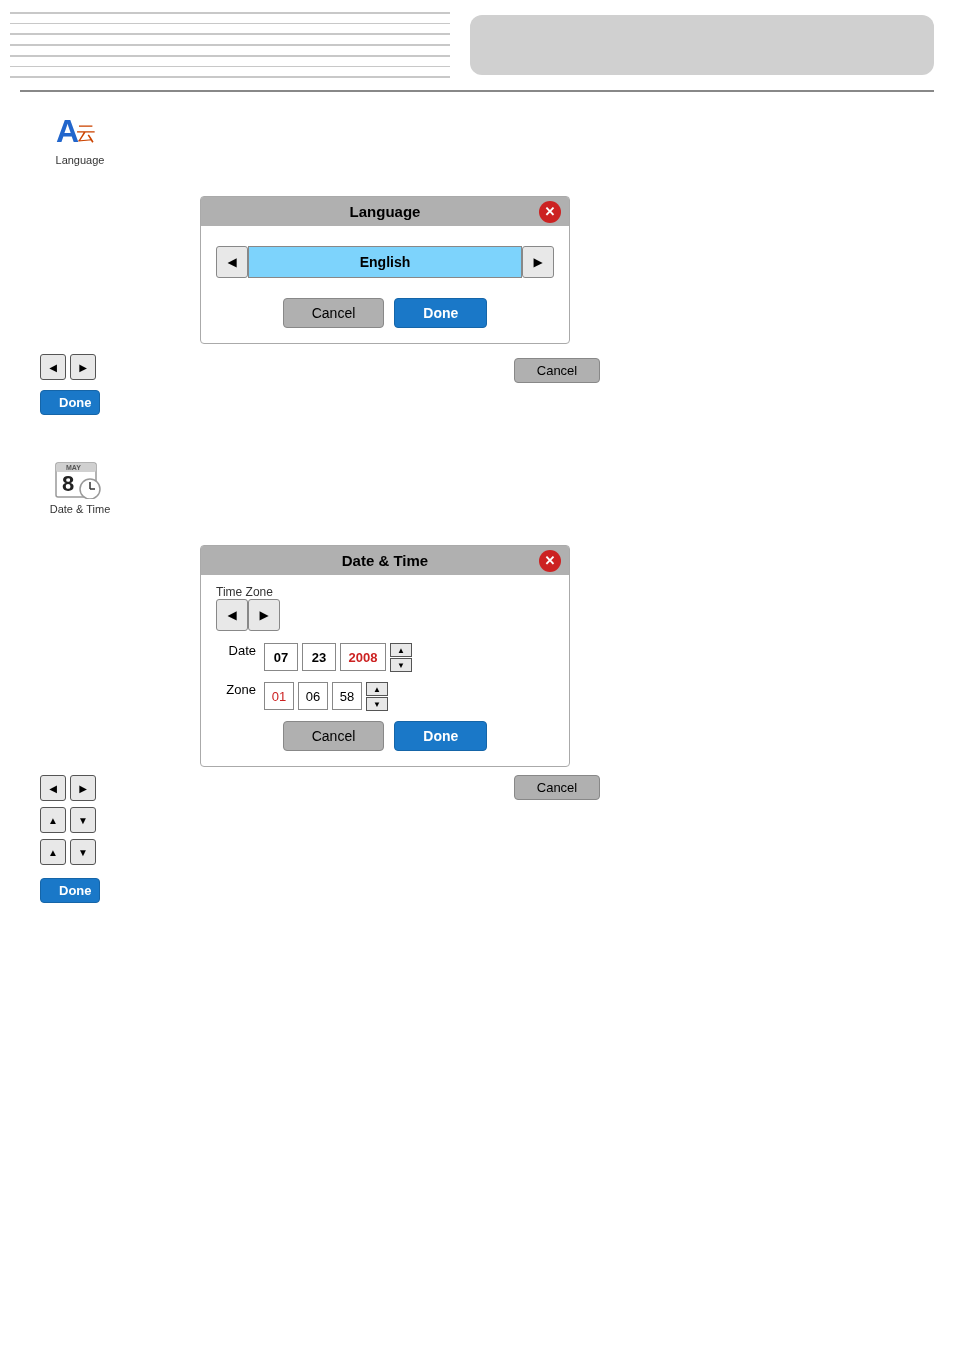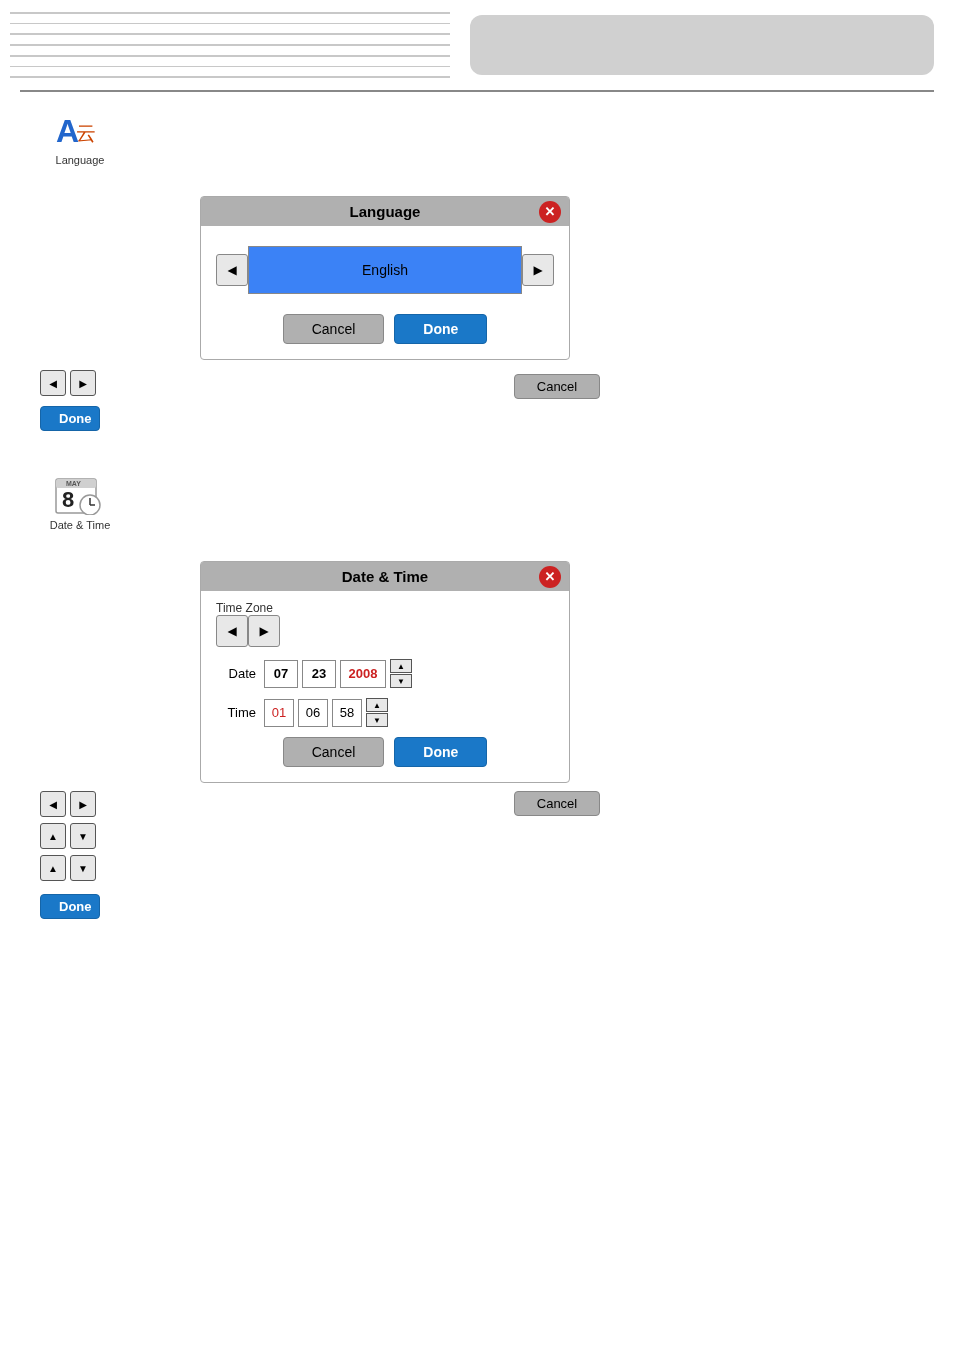--- a/index.html
+++ b/index.html
@@ -137,27 +137,27 @@
       display: flex;
       align-items: center;
       justify-content: center;
       cursor: pointer;
       font-size: 12px;
     }
 
     .lang-value-box {
       flex: 1;
       border: 1.5px solid #888;
-      height: 48px;
+      height: 32px;
       display: flex;
       align-items: center;
       justify-content: center;
       font-size: 14px;
-      font-weight: normal;
-      background: #3b82f6;
+      font-weight: bold;
+      background: #7dd3fc;
     }
 
     
     .dialog-buttons {
       display: flex;
       gap: 10px;
       justify-content: center;
     }
 
     .btn-cancel {
@@ -288,21 +288,20 @@
     .timezone-gmt {
       font-size: 12px;
     }
     .timezone-name {
       font-size: 11px;
       text-decoration: underline;
     }
 
     .date-row, .time-row {
       display: flex;
-      align-items: center;
       margin-bottom: 10px;
       gap: 4px;
     }
 
     .row-label {
       font-size: 13px;
       width: 40px;
       text-align: right;
       margin-right: 4px;
     }
@@ -488,21 +487,21 @@
           <div class="date-field">07</div>
           <div class="date-field">23</div>
           <div class="date-field year">2008</div>
           <div class="updown-btns">
             <div class="updown-btn">▲</div>
             <div class="updown-btn">▼</div>
           </div>
         </div>
 
         <div class="time-row">
-          <span class="row-label">Time</span>
+          <span class="row-label">Zone</span>
           <div class="time-field hour">01</div>
           <div class="time-field">06</div>
           <div class="time-field">58</div>
           <div class="updown-btns">
             <div class="updown-btn">▲</div>
             <div class="updown-btn">▼</div>
           </div>
         </div>
 
         <div class="dialog-buttons">

